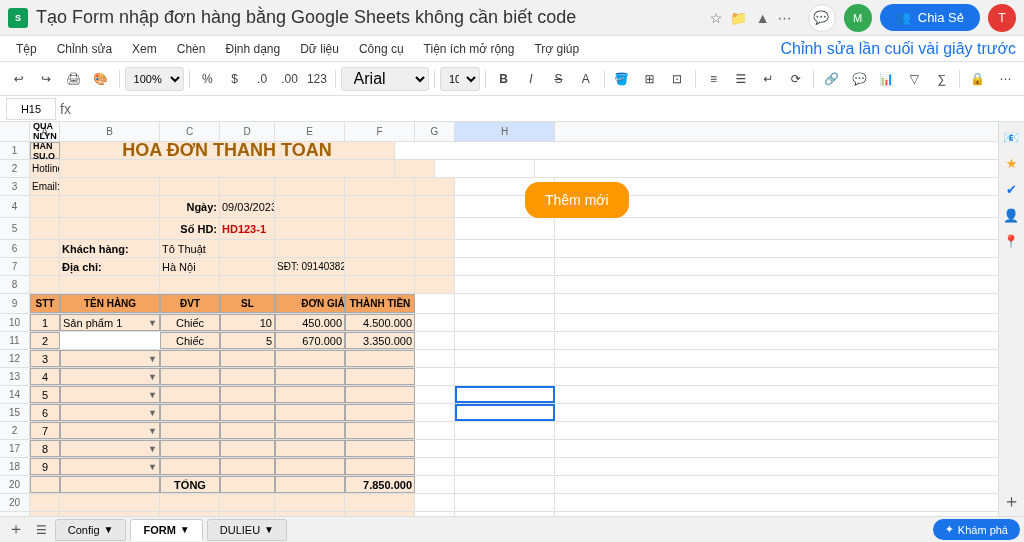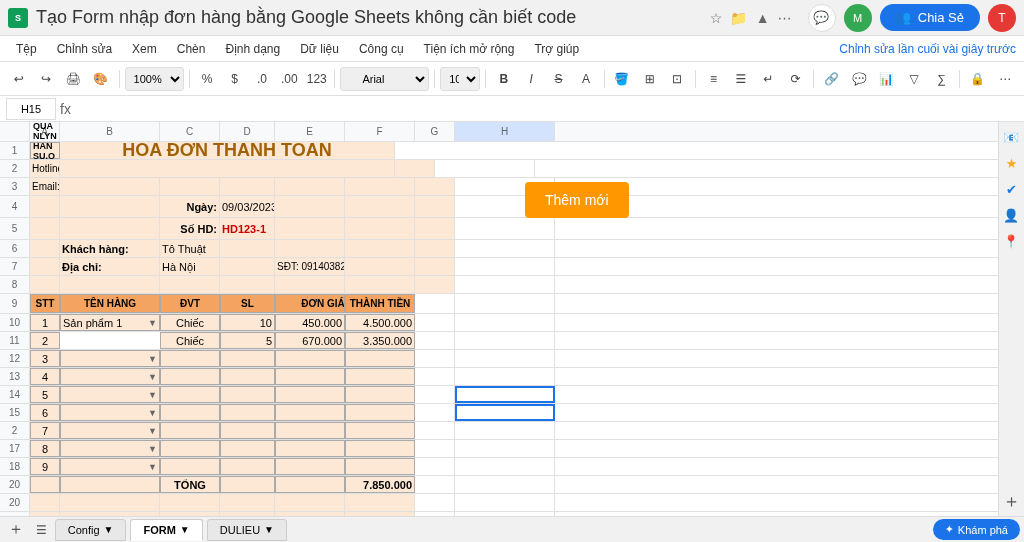--- a/index.html
+++ b/index.html
@@ -49,21 +49,21 @@
       width: 26px; height: 26px;
       display: flex; align-items: center; justify-content: center;
       border-radius: 3px; cursor: pointer; color: #444; font-size: 12px;
       border: none; background: transparent;
     }
     .toolbar-sep { width: 1px; height: 18px; background: #ddd; margin: 0 3px; }
     .zoom-select {
       width: 60px; height: 24px; font-size: 11px; border: 1px solid #ddd; border-radius: 3px; padding: 0 4px;
     }
     .font-select {
-      width: 90px; height: 24px; font-size: 11px; border: 1px solid #ddd; border-radius: 3px; padding: 0 17px;
+      width: 90px; height: 24px; font-size: 16px; border: 1px solid #ddd; border-radius: 3px; padding: 0 8px;
     }
     .font-size-select {
       width: 40px; height: 24px; font-size: 11px; border: 1px solid #ddd; border-radius: 3px; padding: 0 4px;
     }
 
     
     .formula-bar {
       background: #fff;
       height: 26px;
       display: flex;
@@ -247,21 +247,21 @@
 <div class="menu-bar">
   <span class="menu-item">Tệp</span>
   <span class="menu-item">Chỉnh sửa</span>
   <span class="menu-item">Xem</span>
   <span class="menu-item">Chèn</span>
   <span class="menu-item">Định dạng</span>
   <span class="menu-item">Dữ liệu</span>
   <span class="menu-item">Công cụ</span>
   <span class="menu-item">Tiện ích mở rộng</span>
   <span class="menu-item">Trợ giúp</span>
-  <span class="menu-item-highlight" style="margin-left:auto;font-size:12px;color:#1a73e8;">Chỉnh sửa lần cuối vài giây trước</span>
+  <span class="menu-item-highlight" style="margin-left:auto;font-size:16px;color:#1a73e8;">Chỉnh sửa lần cuối vài giây trước</span>
 </div>
 
 <div class="toolbar">
   <button class="toolbar-btn" title="Undo">↩</button>
   <button class="toolbar-btn" title="Redo">↪</button>
   <button class="toolbar-btn" title="Print">🖨</button>
   <button class="toolbar-btn">🎨</button>
   <div class="toolbar-sep"></div>
   <select class="zoom-select">
     <option>100%</option>
@@ -600,21 +600,21 @@
     <div class="sidebar-icon">📧</div>
     <div class="sidebar-icon" style="color:#f9a825;">★</div>
     <div class="sidebar-icon" style="color:#1a73e8;">✔</div>
     <div class="sidebar-icon" style="color:#555;">👤</div>
     <div class="sidebar-icon" style="color:#555;">📍</div>
     <div style="margin-top:auto;">
       <div class="sidebar-icon" style="font-size:18px;color:#555;">＋</div>
     </div>
   </div>
 
-  <button class="them-moi-btn" style="position:absolute; top:60px; left:525px;">Thêm mới</button>
+  <button class="them-moi-btn" style="position:absolute; top:60px; left:525px;border-radius:14px;">Thêm mới</button>
 
 </div>
 
 <div class="bottom-bar">
   <span class="tab-add-btn">＋</span>
   <span class="tab-menu-btn">☰</span>
   <div class="sheet-tab" style="display:flex;align-items:center;gap:4px;">
     <span>Config</span>
     <span style="font-size:10px;">▼</span>
   </div>

